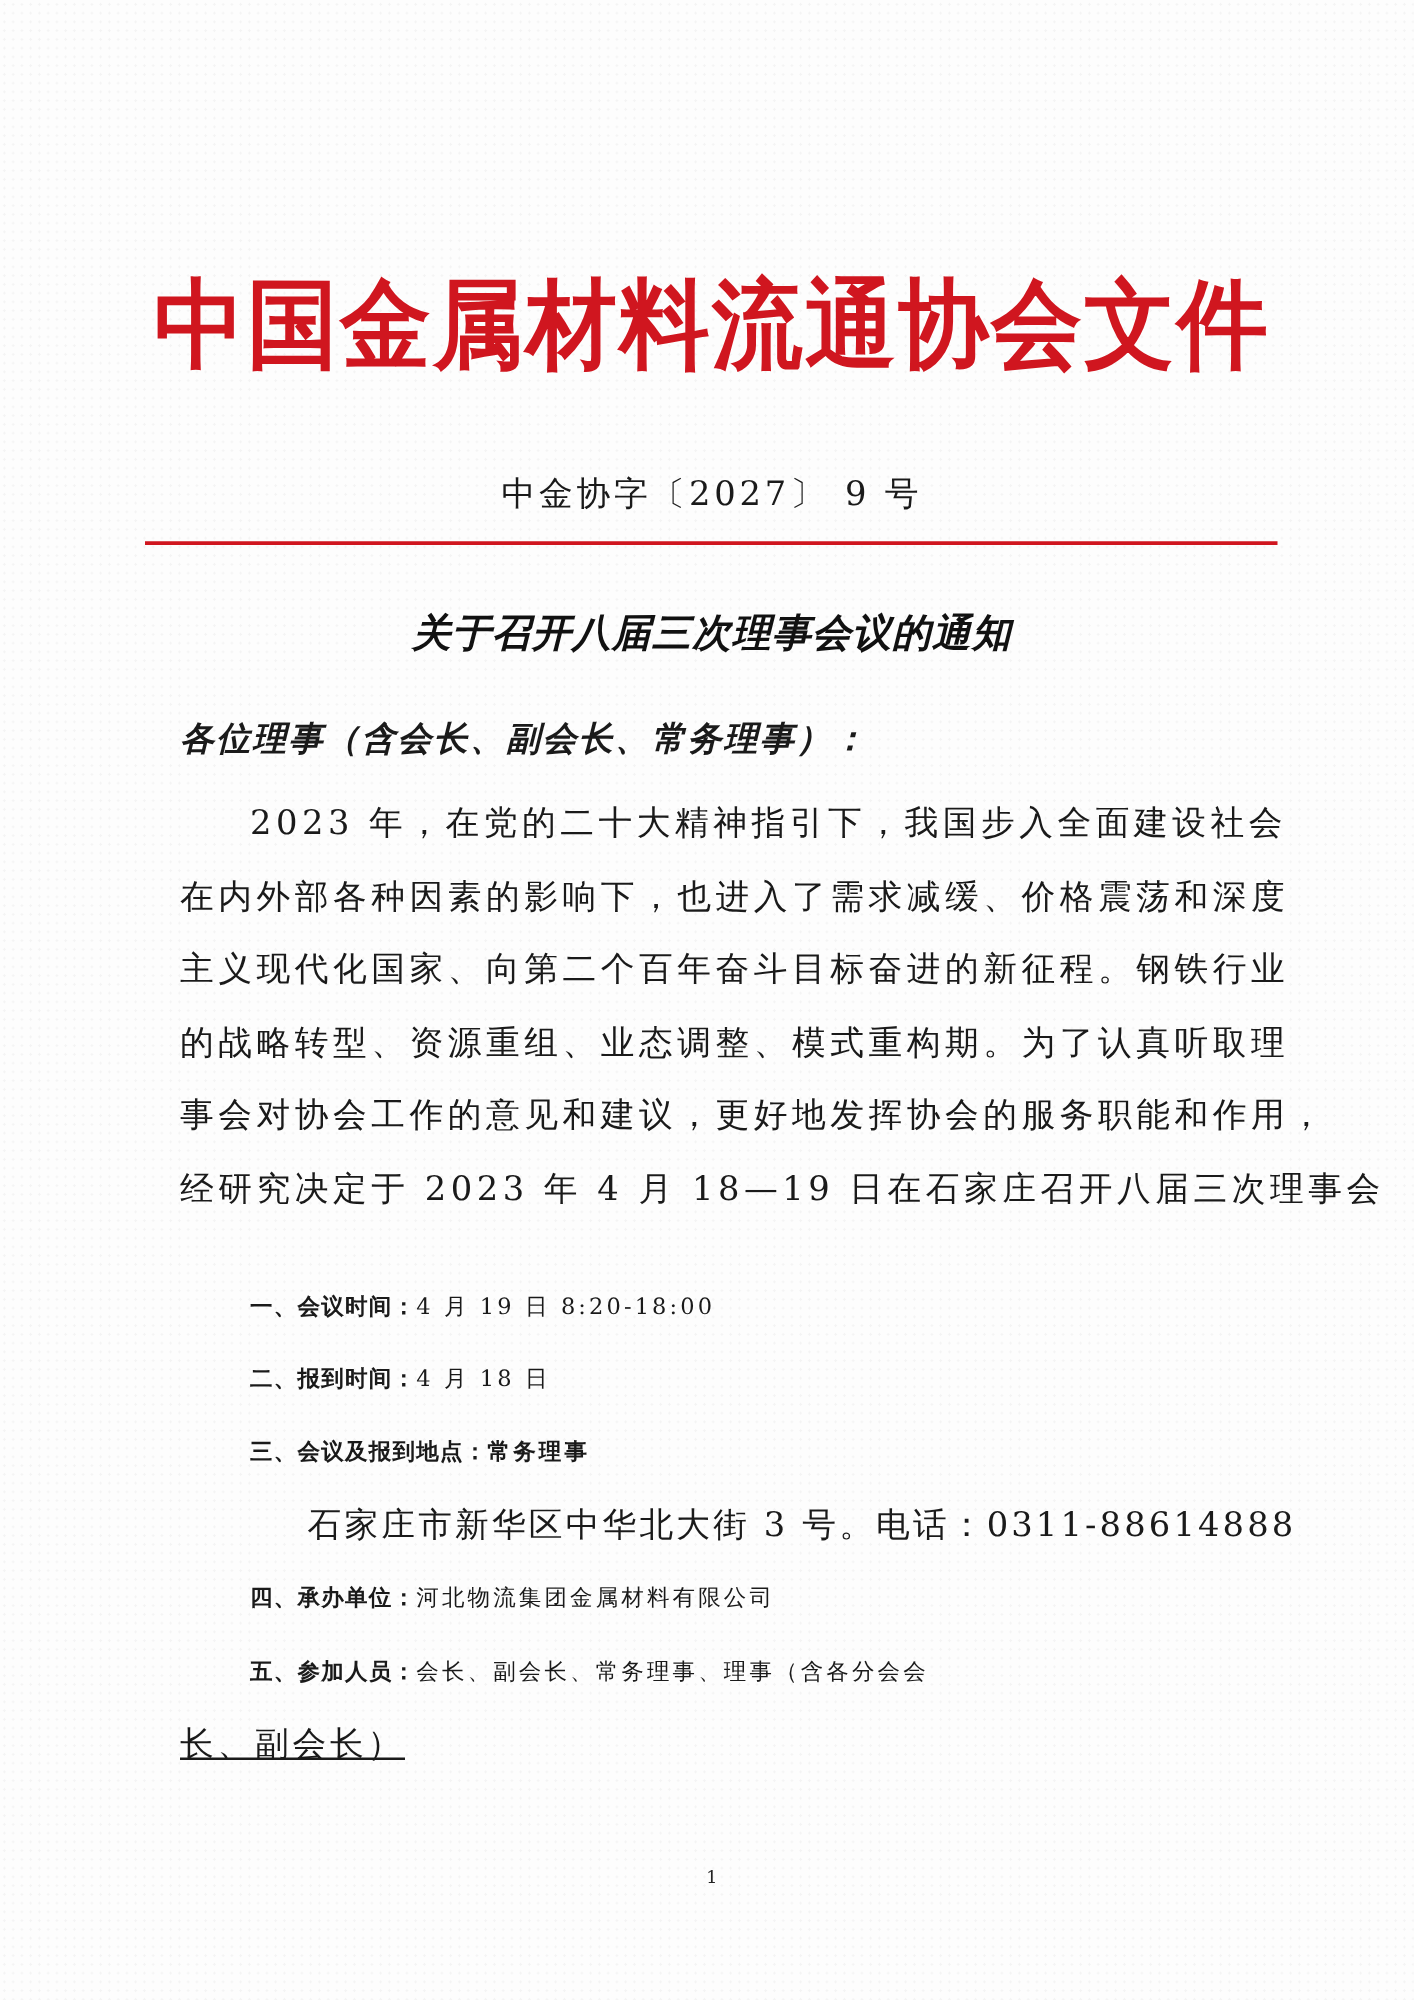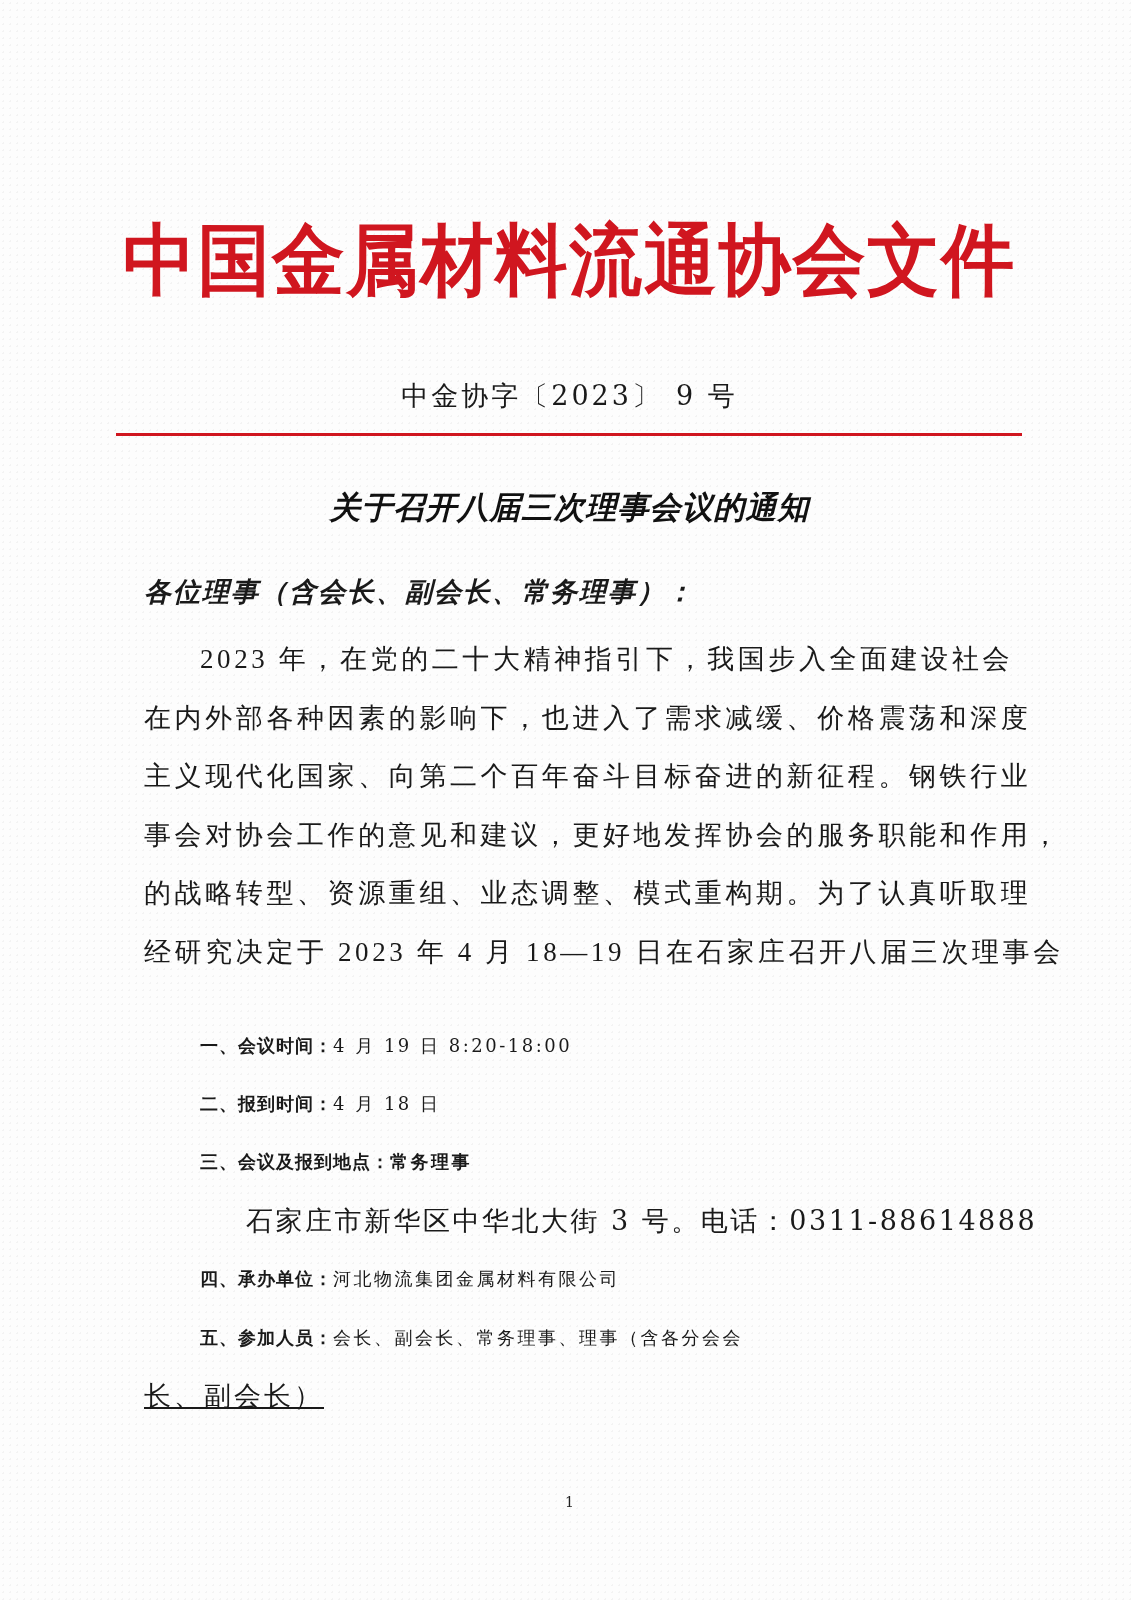--- a/index.html
+++ b/index.html
@@ -88,21 +88,20 @@
     }
     .body-para {
       position: absolute;
       left: 140px;
       width: 860px;
       top: 618px;
       font-size: 27px;
       line-height: 58.5px;
       letter-spacing: 3.6px;
       text-align: justify;
-      font-family: Liberation Serif, serif;
     }
     .body-para .line { display: block; white-space: nowrap; }
     .body-para .line.indent { padding-left: 56px; }
     .item {
       position: absolute;
       left: 196px;
       font-size: 18px;
       line-height: 40px;
       letter-spacing: 2.5px;
       white-space: nowrap;
@@ -143,35 +142,35 @@
     }
   </style>
 </head>
 <body>
 
 <div class="page">
 
   <div class="masthead">中国金属材料流通协会文件</div>
 
   <div class="docnum">
-    <span>中金协字〔2023〕</span><span class="num">9 号</span>
+    <span>中金协字〔2027〕</span><span class="num">9 号</span>
   </div>
 
   <div class="red-rule"></div>
 
   <div class="title">关于召开八届三次理事会议的通知</div>
 
   <div class="salutation">各位理事（含会长、副会长、常务理事）：</div>
 
   <div class="body-para">
     <span class="line indent">2023 年，在党的二十大精神指引下，我国步入全面建设社会</span>
     <span class="line">在内外部各种因素的影响下，也进入了需求减缓、价格震荡和深度</span>
     <span class="line">主义现代化国家、向第二个百年奋斗目标奋进的新征程。钢铁行业</span>
+    <span class="line">的战略转型、资源重组、业态调整、模式重构期。为了认真听取理</span>
     <span class="line">事会对协会工作的意见和建议，更好地发挥协会的服务职能和作用，</span>
-    <span class="line">的战略转型、资源重组、业态调整、模式重构期。为了认真听取理</span>
     <span class="line">经研究决定于 2023 年 4 月 18—19 日在石家庄召开八届三次理事会</span>
   </div>
 
   <div class="item" style="top:1014px;">
     <span class="label">一、会议时间：</span><span class="value">4 月 19 日 8:20-18:00</span>
   </div>
 
   <div class="item" style="top:1072px;">
     <span class="label">二、报到时间：</span><span class="value">4 月 18 日</span>
   </div>

